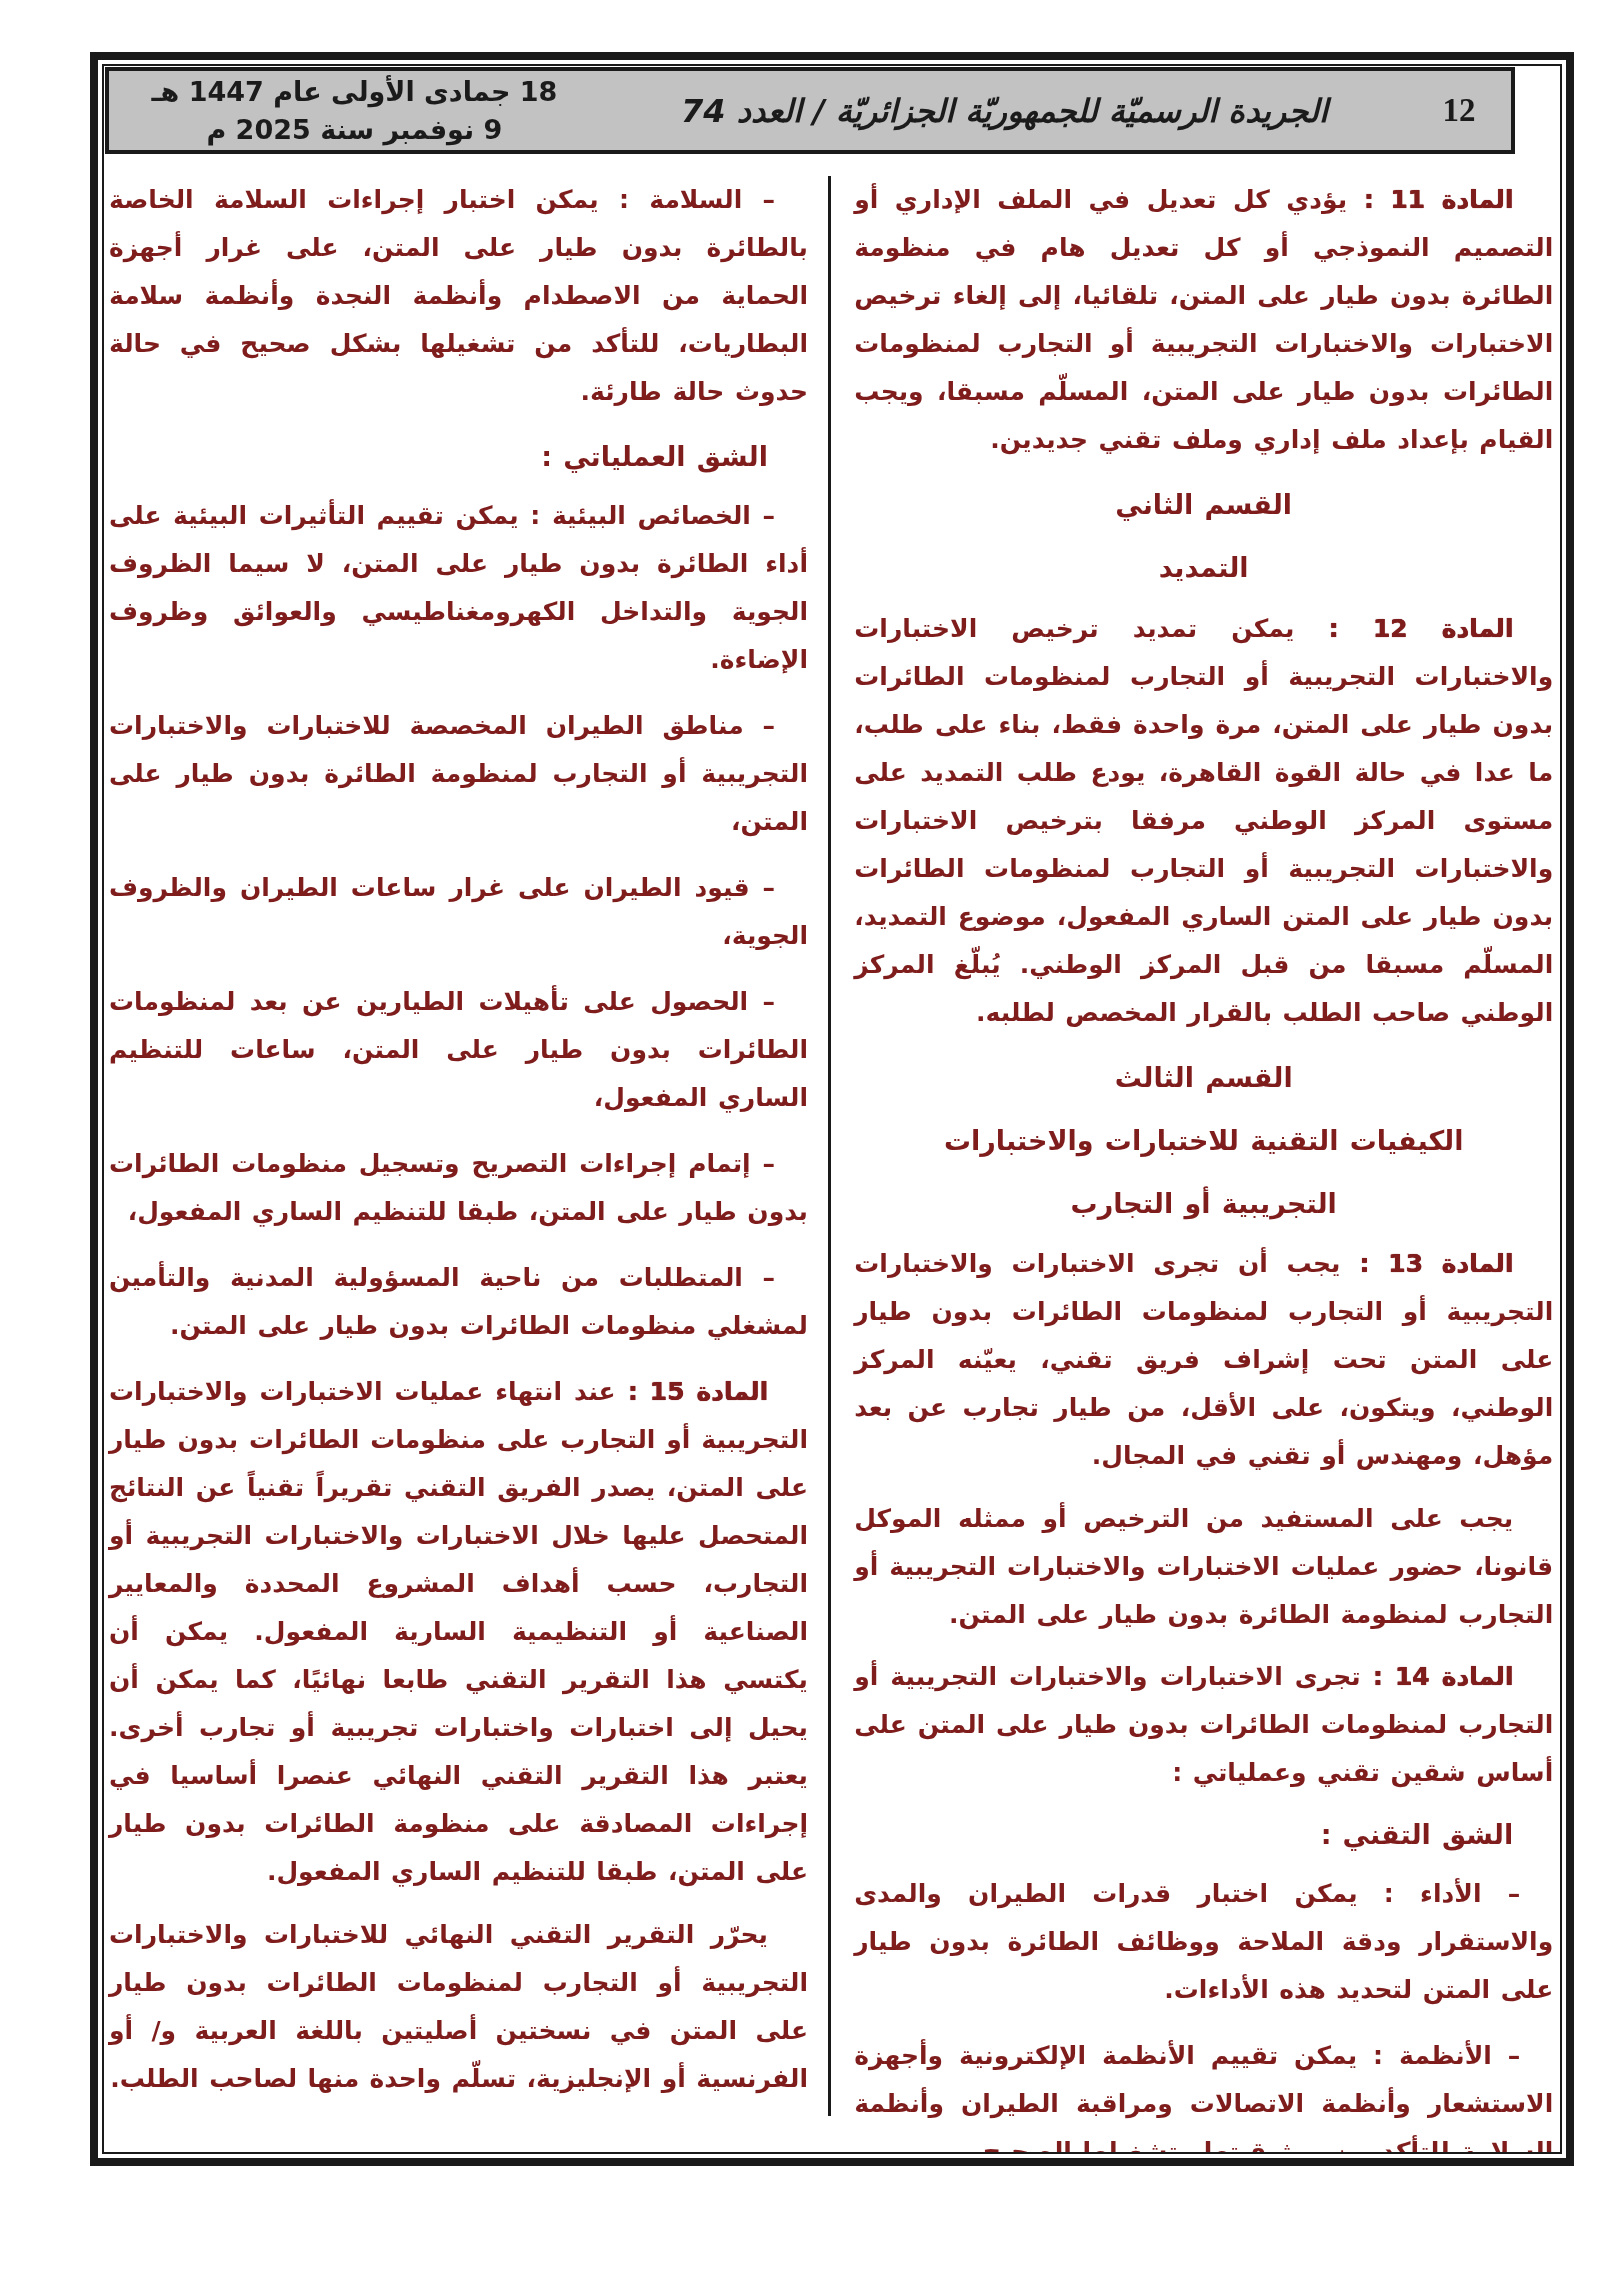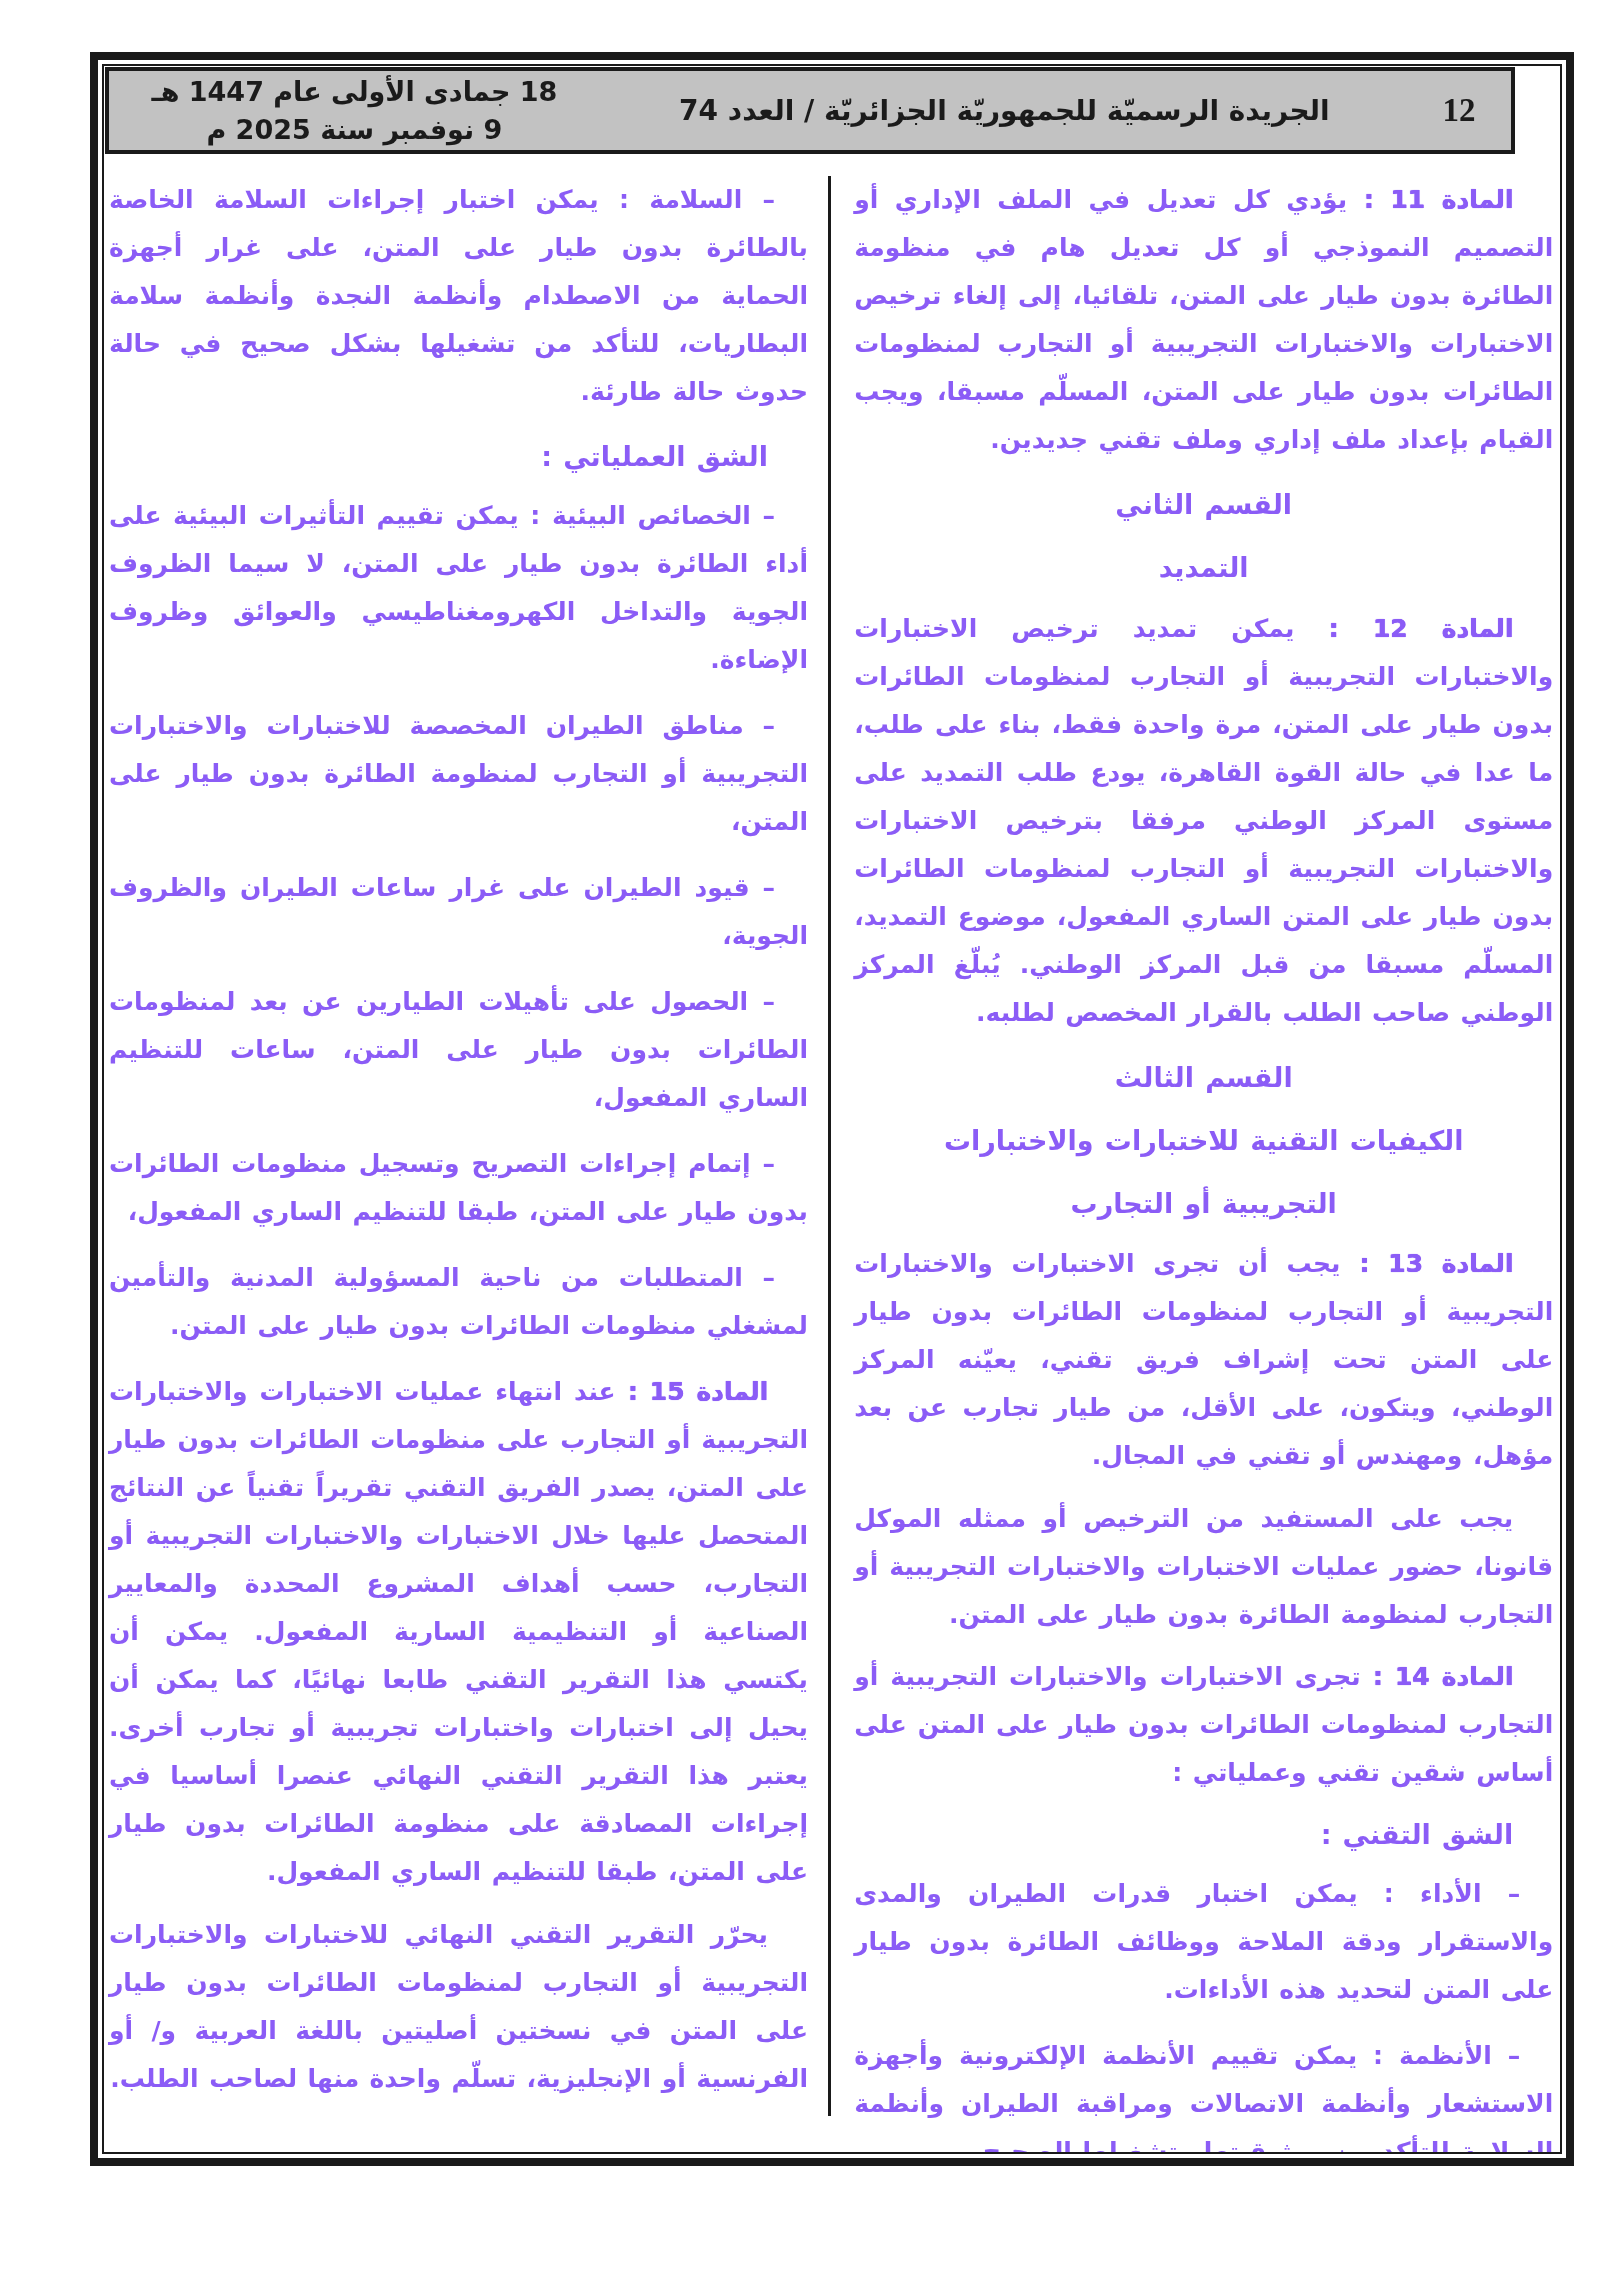--- a/index.html
+++ b/index.html
@@ -23,32 +23,32 @@
     background:#c2c2c2;
     display:flex;align-items:center;justify-content:space-between;
     padding:0 36px 0 42px;
     color:#1b1b1b;
   }
   .hdr-pagenum{
     font-family:"Liberation Serif","DejaVu Serif",serif;
     font-size:33px;font-weight:bold;
   }
   .hdr-title{
-    font-size:28px;font-weight:bold;
+    font-size:32px;font-weight:bold;font-style:italic;
     letter-spacing:0;white-space:nowrap;margin-left:9px;
   }
   .hdr-dates{
     font-size:27px;font-weight:bold;text-align:center;line-height:38px;
     white-space:nowrap;
   }
   .content-body{
     flex:1 1 auto;display:flex;margin-top:22px;min-height:0;
   }
   .col{
-    flex:1 1 0;overflow:hidden;color:#8b5cf6;
+    flex:1 1 0;overflow:hidden;color:#7f1d1d;
   }
   .col-right{padding:0 7.2px 0 23.5px;}
   .col-left{padding:0 20px 0 5.4px;}
   .column-divider{
     flex:0 0 2.7px;background:#1a1a1a;margin:0 0 36px 0;
   }
   .block{
     margin:0 0 14.5px 0;
     font-size:25px;line-height:48px;font-weight:bold;
     text-align:justify;text-justify:inter-word;

